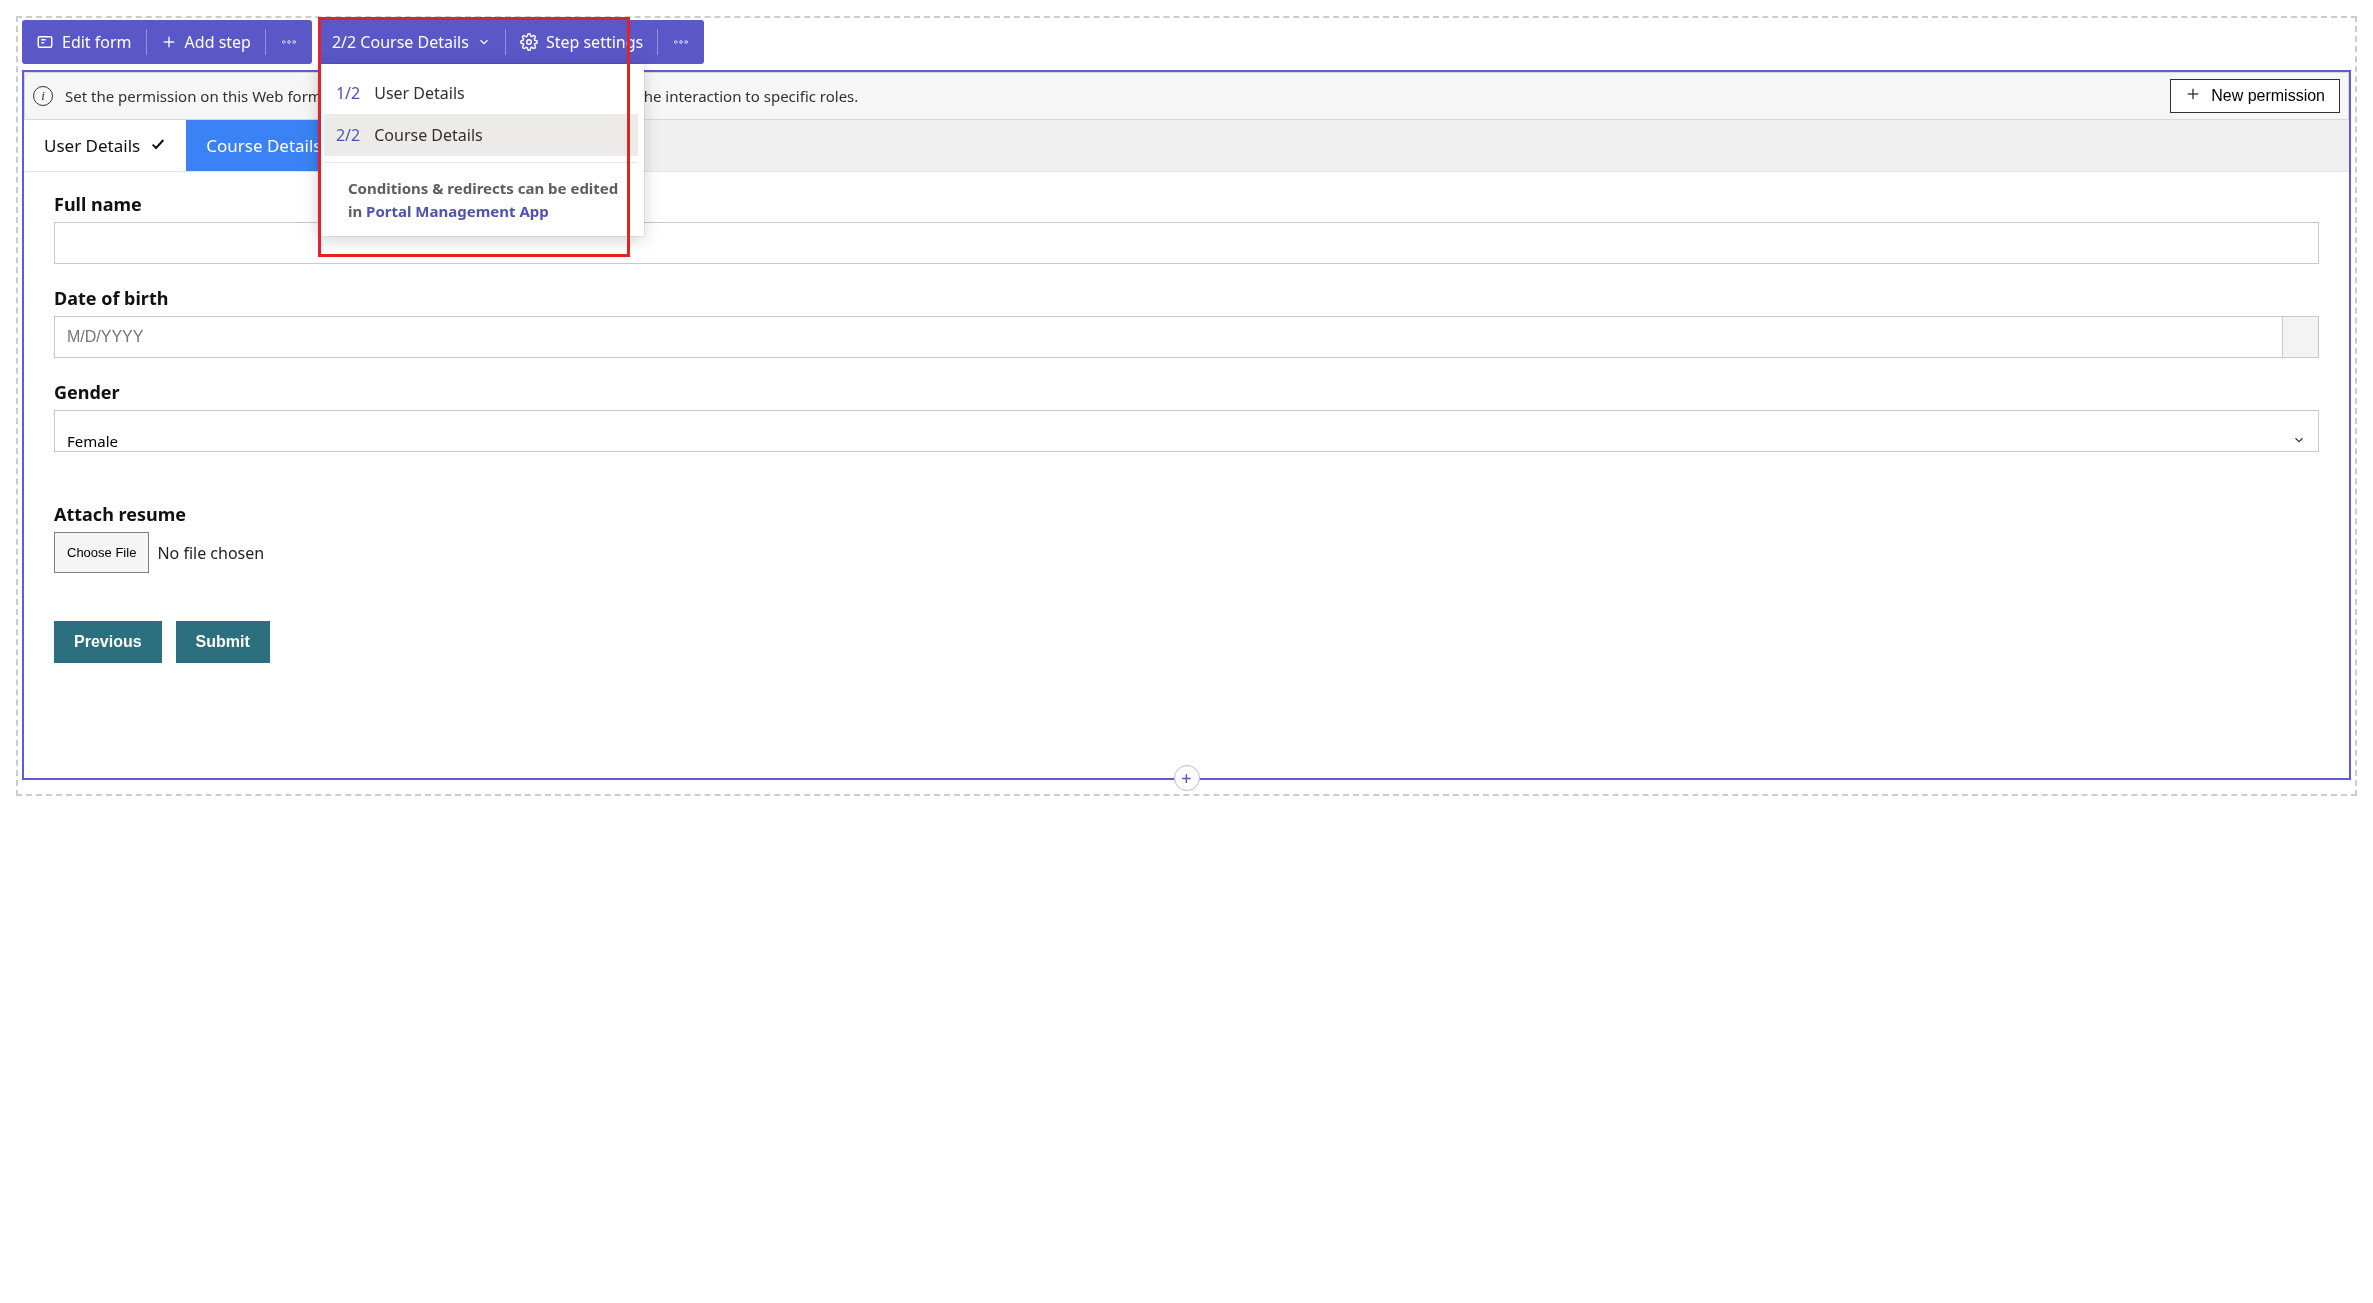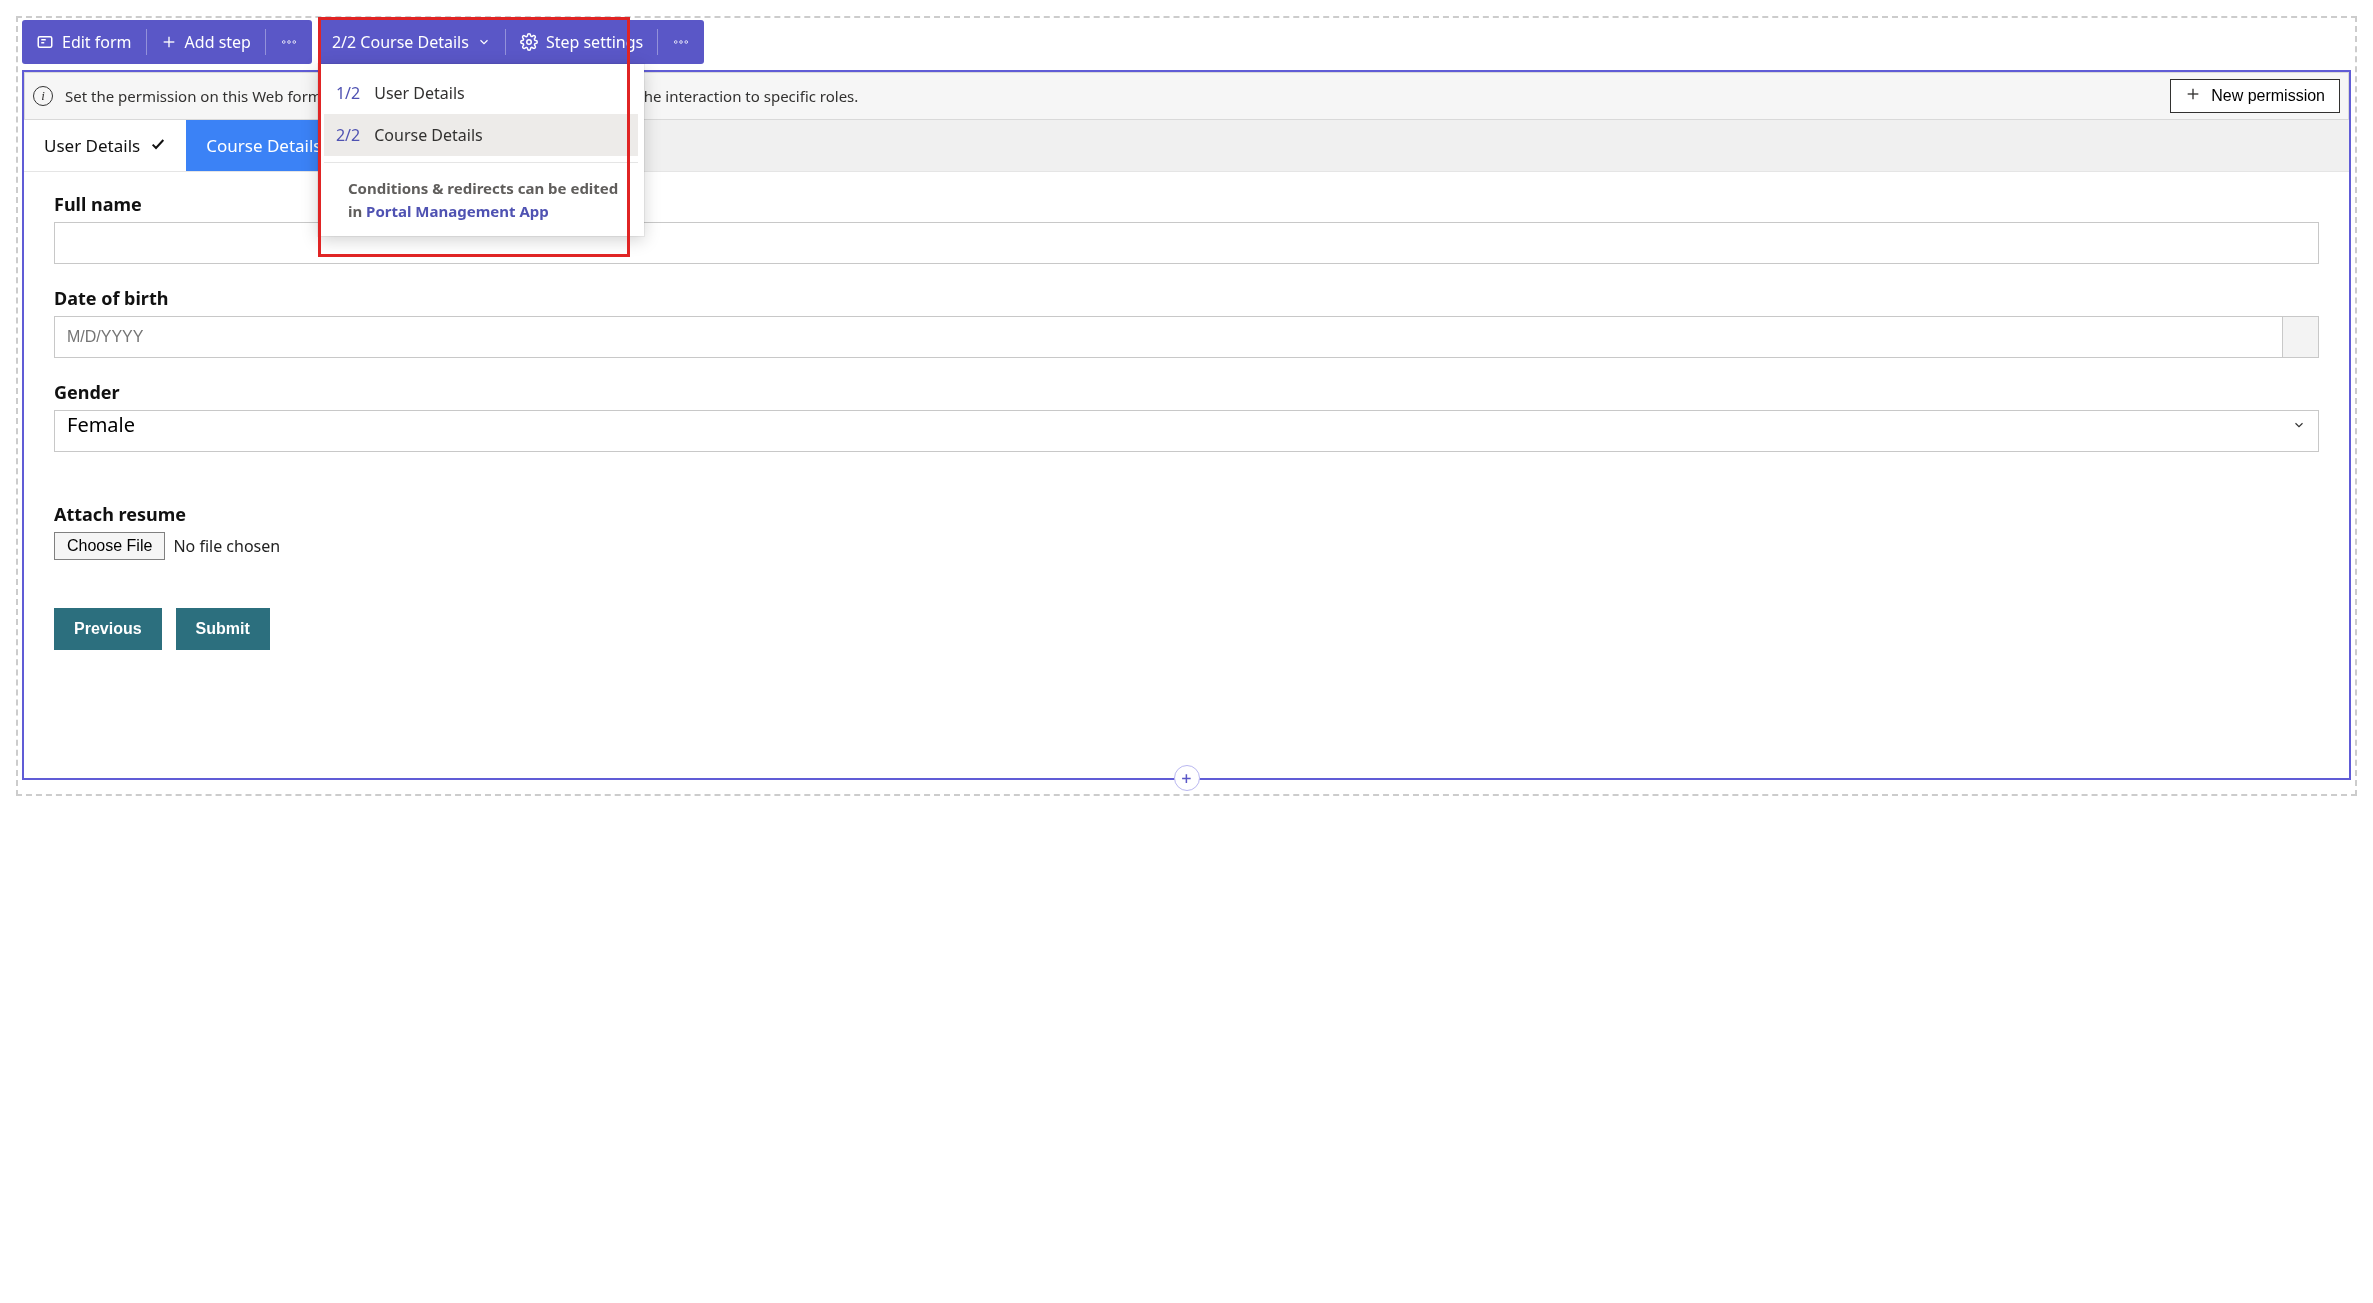--- a/index.html
+++ b/index.html
@@ -162,29 +162,29 @@
       font-size: 16px;
     }
     .date-wrap { display:flex; }
     .date-input { flex:1; }
     .date-btn { width:36px; border:1px solid #c8c8c8; border-left:none; background:#f3f3f3; }
     .select-box {
       width: 100%;
       border: 1px solid #c8c8c8;
       height: 42px;
       padding: 0 12px;
-      font-size: 20px;
-      display:flex; align-items:flex-start; justify-content:space-between;
+      font-size: 15px;
+      display:flex; align-items:flex-end; justify-content:space-between;
     }
     .file-row { display:flex; align-items:center; gap:8px; }
     .choose-file-btn {
       border: 1px solid #808080;
       background:#f5f5f5;
-      padding: 4px 12px;
-      font-size: 16px;
+      padding: 12px 12px;
+      font-size: 13px;
     }
     .file-status { font-size: 16px; color:#222; }
     .action-row { display:flex; gap:14px; margin-top: 48px; padding: 0 0 12px 0; align-items: flex-end;}
     .act-btn {
       background:#2c6f7e;
       color:#fff;
       border:none;
       padding: 12px 20px;
       font-size:16px;
       font-weight:600;

